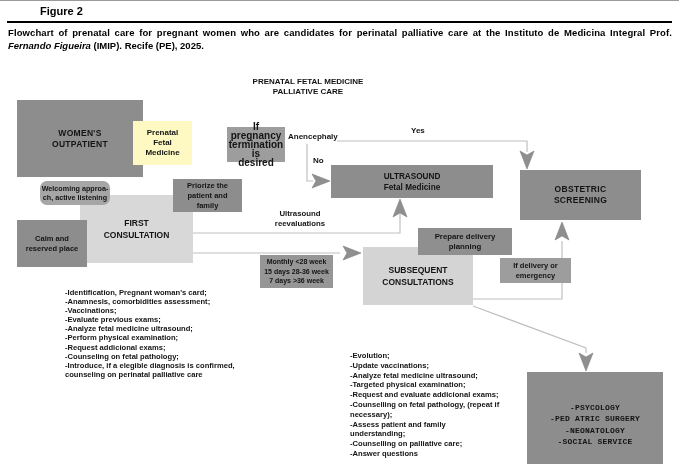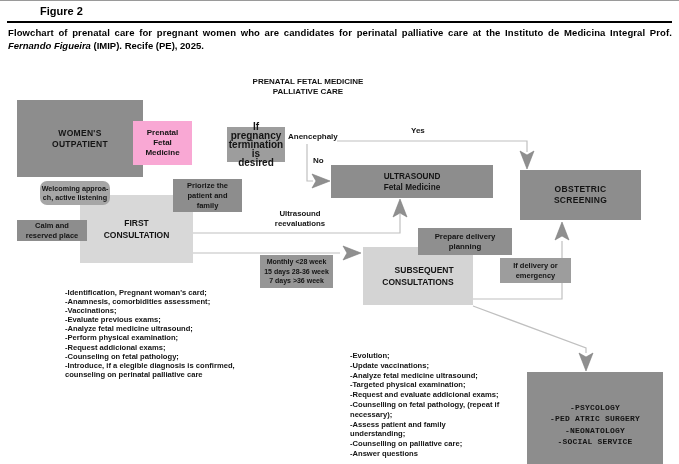--- a/index.html
+++ b/index.html
@@ -20,30 +20,30 @@
 
   svg.wires{position:absolute;left:0;top:0;z-index:0;}
 
   .box{position:absolute;display:flex;align-items:center;justify-content:center;
        text-align:center;font-weight:700;color:#141414;white-space:pre-line;z-index:2;}
   .dark{background:#8d8d8d;}
   .med{background:#9d9d9d;}
   .med2{background:#a6a6a6;border-radius:7px;}
 
   .b-womens{left:17px;top:100px;width:126px;height:77px;font-size:8.5px;line-height:11px;letter-spacing:.3px;z-index:1;}
-  .b-prenatal{left:133px;top:121px;width:59px;height:44px;font-size:8px;line-height:10px;background:#f9a8d4;z-index:3;}
+  .b-prenatal{left:133px;top:121px;width:59px;height:44px;font-size:8px;line-height:10px;background:#fef9c3;z-index:3;}
   .b-ifpreg{left:227px;top:127px;width:58px;height:35px;font-size:10px;line-height:9px;}
   .b-welcoming{left:40px;top:181px;width:70px;height:24px;font-size:7.2px;line-height:9px;z-index:4;}
   .b-priorize{left:173px;top:179px;width:69px;height:33px;font-size:7.5px;line-height:10px;z-index:4;}
   .b-first{left:80px;top:195px;width:113px;height:68px;font-size:8.5px;line-height:12px;background:#d8d8d8;z-index:3;}
-  .b-calm{left:17px;top:220px;width:70px;height:21px;font-size:7.5px;line-height:10px;z-index:4;}
+  .b-calm{left:17px;top:220px;width:70px;height:47px;font-size:7.5px;line-height:10px;z-index:4;}
   .b-ultrasound{left:331px;top:165px;width:162px;height:33px;font-size:8.2px;line-height:11px;}
   .b-obstetric{left:520px;top:170px;width:121px;height:50px;font-size:8.5px;line-height:11px;letter-spacing:.3px;}
   .b-monthly{left:260px;top:255px;width:73px;height:33px;font-size:7px;line-height:9.5px;background:#969696;}
-  .b-subsequent{left:363px;top:247px;width:110px;height:58px;font-size:8.5px;line-height:12px;background:#d4d4d4;z-index:1;text-align:right;}
+  .b-subsequent{left:363px;top:247px;width:110px;height:58px;font-size:8.5px;line-height:12px;background:#d4d4d4;z-index:1;}
   .b-prepare{left:418px;top:228px;width:94px;height:27px;font-size:7.8px;line-height:10px;background:#8f8f8f;z-index:3;}
   .b-ifdelivery{left:500px;top:258px;width:71px;height:25px;font-size:7.5px;line-height:10px;}
   .b-services{left:527px;top:372px;width:136px;height:105px;font-size:8px;line-height:11.5px;letter-spacing:.2px;font-family:Liberation Mono, monospace;}
 
   .lbl{position:absolute;font-size:8px;font-weight:700;color:#141414;z-index:2;}
   .l-anen{left:288px;top:132px;}
   .l-yes{left:411px;top:126px;}
   .l-no{left:313px;top:156px;}
   .l-reeval{left:263px;top:209px;width:74px;text-align:center;font-size:7.8px;line-height:9.5px;white-space:pre-line;}
 

